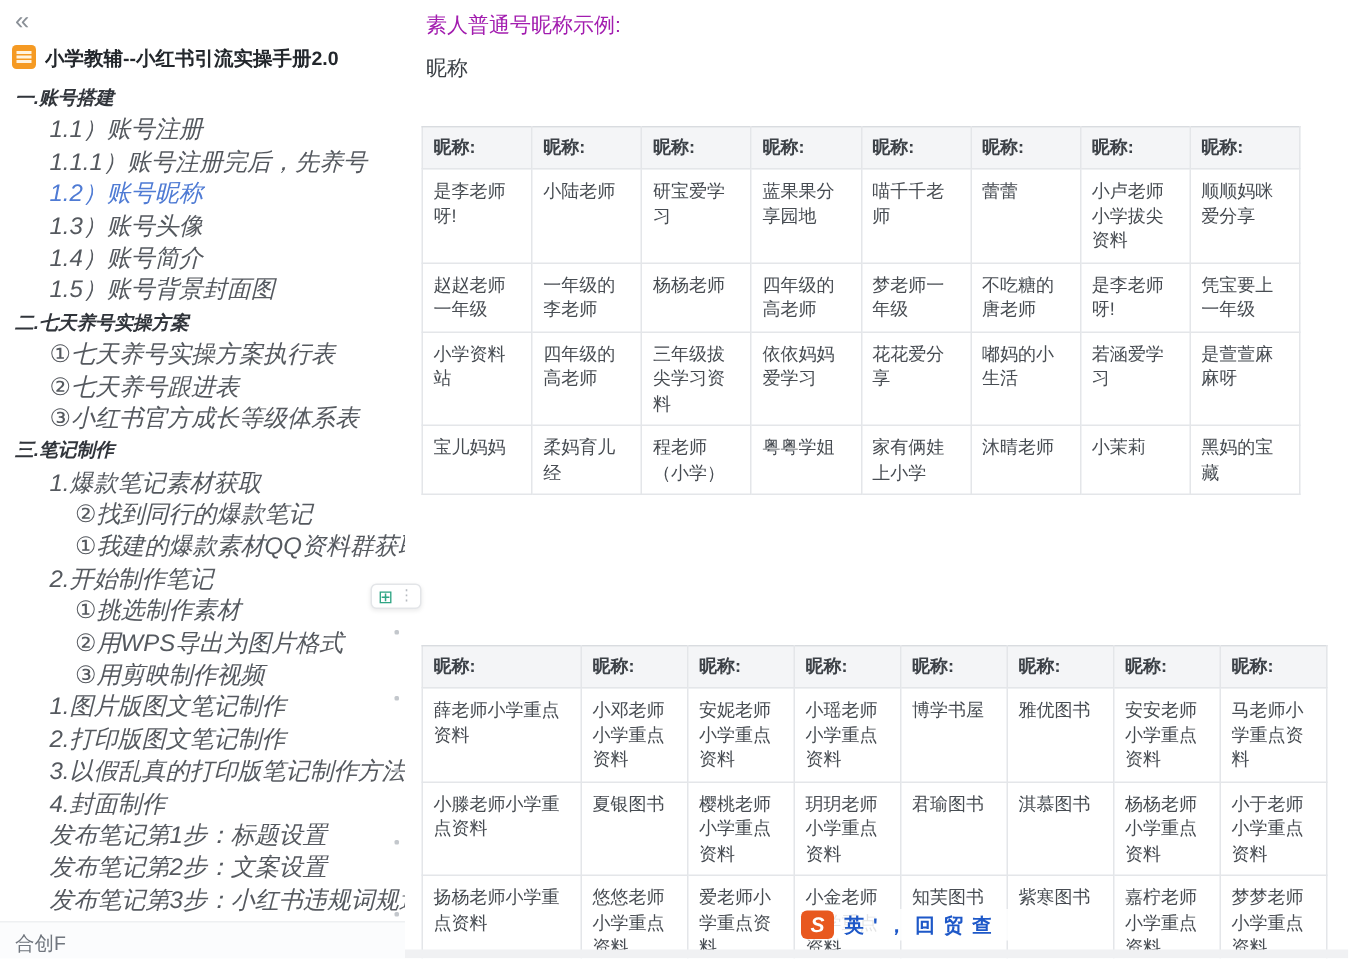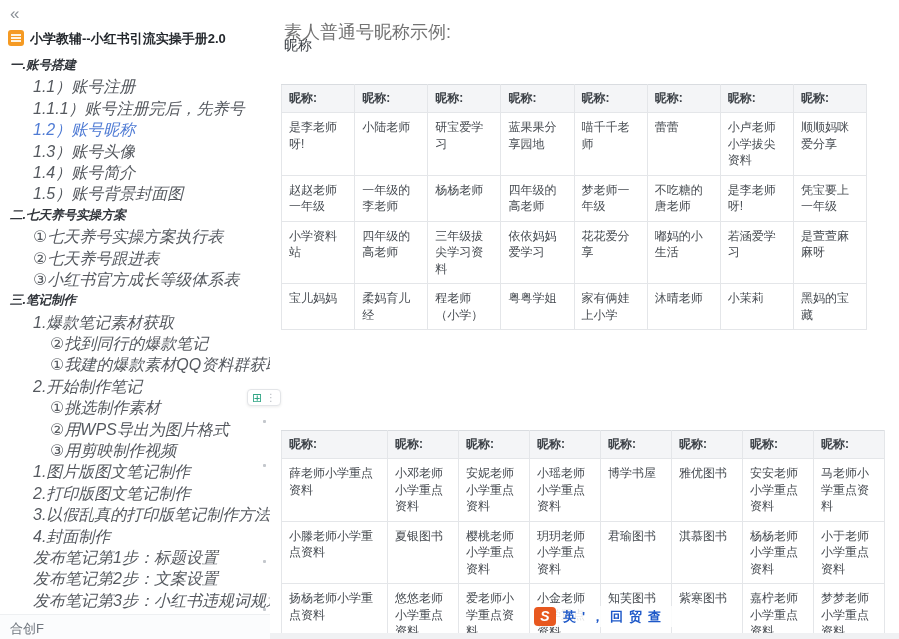--- a/index.html
+++ b/index.html
@@ -22,21 +22,21 @@
   .toc-item.active { color:#4f7bd4; }
 
   
   .footer { position:absolute; left:0; top:614px; width:270px; height:25px; background:#fbfcfd; border-top:1px solid #eef0f2; overflow:hidden; z-index:6; }
   .bc { display:flex; align-items:flex-start; gap:9px; padding:5px 0 0 10px; font-size:13px; color:#70767e; white-space:nowrap;flex-direction:column; }
   .bc .sep { color:#a7acb3; font-size:12px; }
   .bottom-strip { position:absolute; left:0; bottom:0; width:899px; height:6px; background:#f0f1f3; z-index:5; }
 
   
   .main { position:absolute; left:270px; top:0; width:629px; height:639px; background:#fff; }
-  .sec-title { position:absolute; left:14px; top:20px; font-size:18px; color:#737373; }
+  .sec-title { position:absolute; left:14px; top:8px; font-size:14px; color:#a21caf; }
   .sec-sub   { position:absolute; left:14px; top:37px; font-size:14px; color:#3b4046; }
 
   table { border-collapse:collapse; table-layout:fixed; background:#fff; }
   th, td { border:1px solid #e4e6e9; font-size:12px; vertical-align:top; text-align:left; }
   th { background:#f4f5f7; color:#3c4147; font-weight:bold; padding:5px 7px; border-top:1px solid #d9dce0; }
   td { color:#474c52; padding:6px 7px; line-height:16.5px; }
   #table1 { position:absolute; left:11px; top:84px; width:586px; }
   #table1 th, #table1 td { width:73px; }
   #table1 td { height:45px; }
   #table2wrap { position:absolute; left:11px; top:430px; width:602px; }

